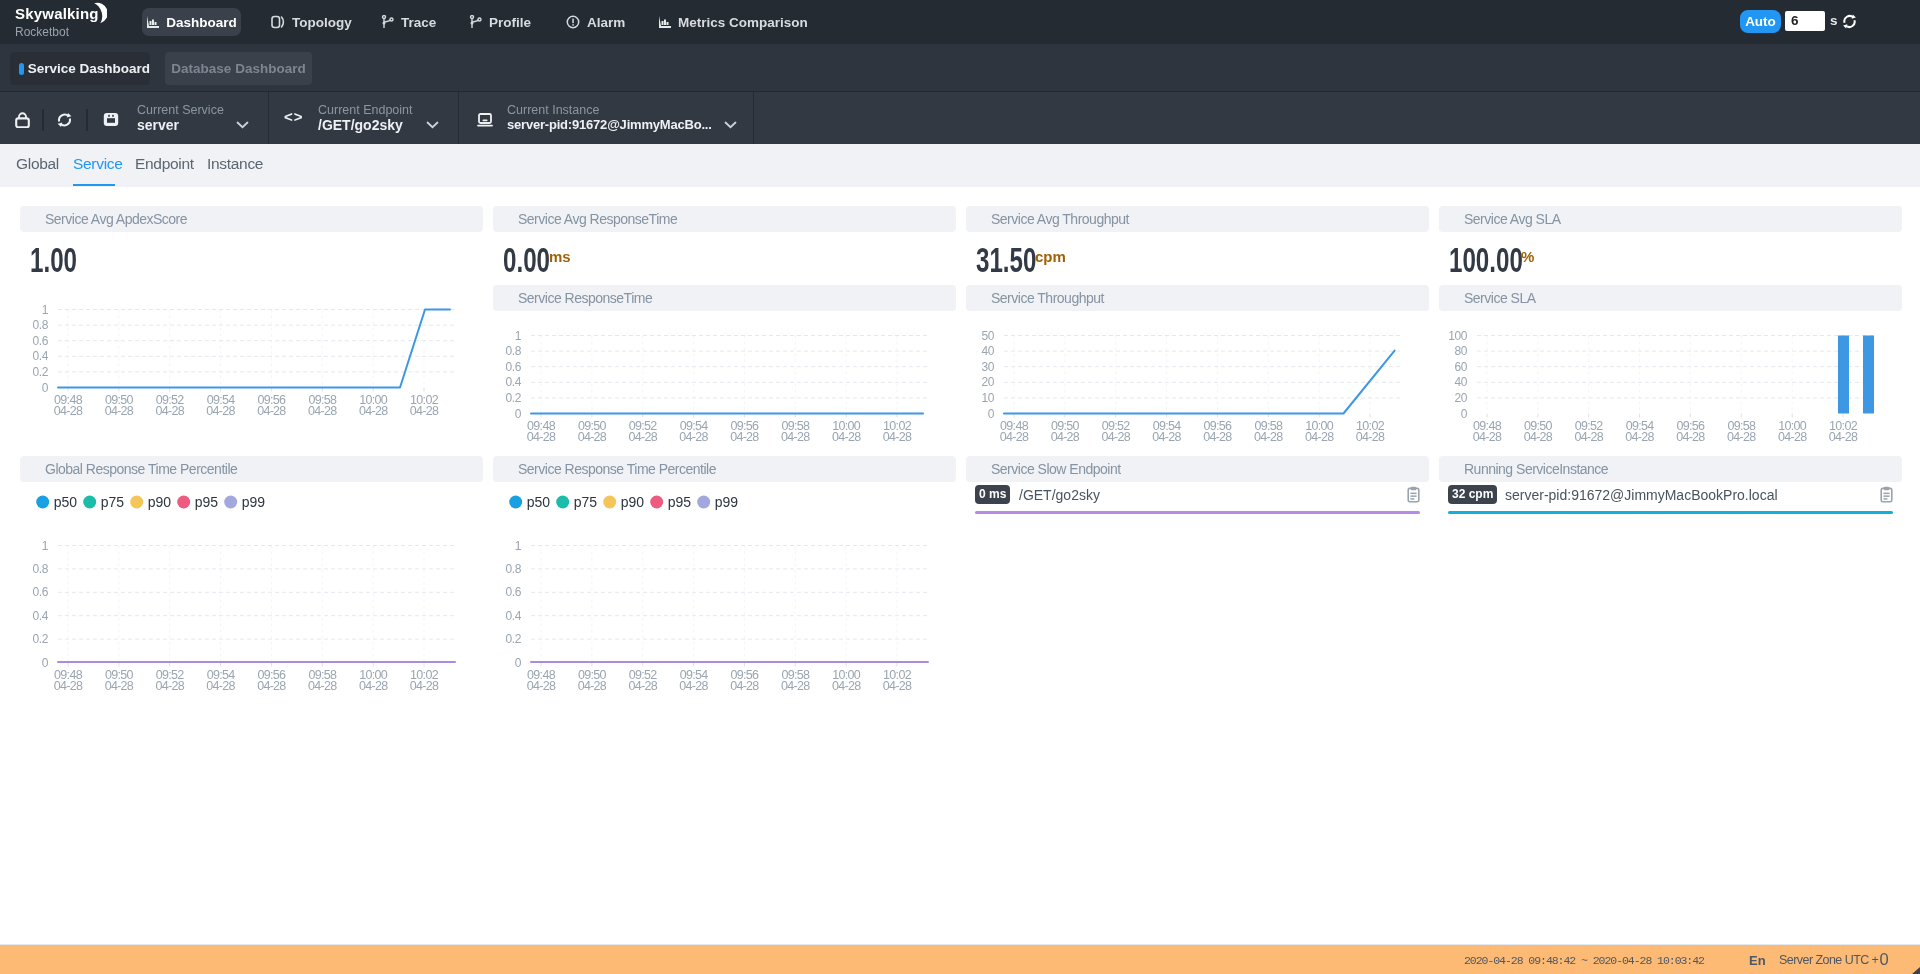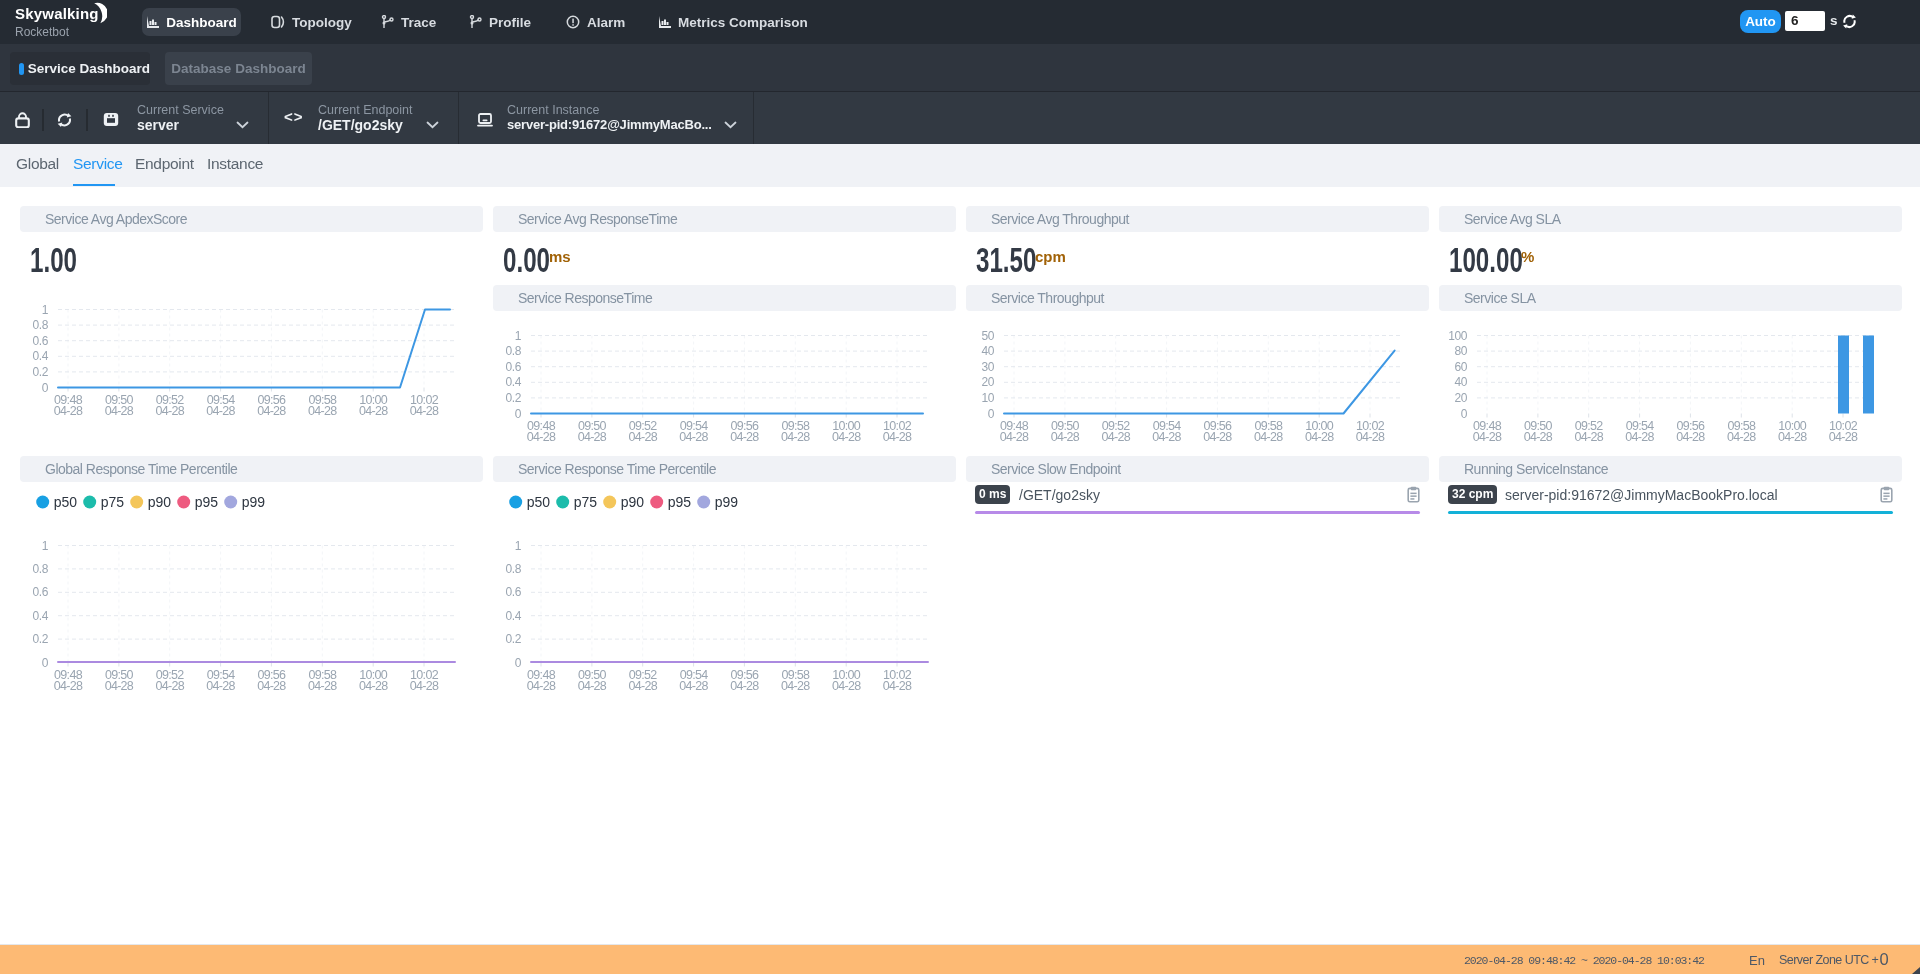--- a/index.html
+++ b/index.html
@@ -61,21 +61,21 @@
   border-radius:4px; font-size:12px; font-weight:700; padding:0 4px; line-height:19px; }
 .slowtxt { position:absolute; top:1.5px; font-size:14px; color:#49545f; }
 .clip { position:absolute; right:9px; top:1px; }
 .slowline { margin:6px 9px 0 9px; height:3px; border-radius:2px; }
 
 
 .footer { position:absolute; left:0; right:0; bottom:0; height:30px; background:#fdba74;
   border-top:1px solid #e4e7eb;padding-left:20px; }
 .ftime { position:absolute; left:1464px; top:8.5px; font-family:"Liberation Mono", monospace;
   font-size:11.5px; letter-spacing:-1.05px; color:#4d5866; }
-.fen { position:absolute; left:1749px; top:8px; font-size:13px; color:#4d5866; }
+.fen { position:absolute; left:1749px; top:8px; font-size:13px; color:#4d5866;font-weight:bold; }
 .fzone { position:absolute; left:1779px; top:8px; font-size:12.5px; letter-spacing:-0.55px; color:#4d5866; }
 .fzero { position:absolute; left:1879.5px; top:5px; font-size:16.5px; color:#4d5866; }
 .grip { position:absolute; right:0; bottom:0; width:0; height:0;
   border-left:8px solid transparent; border-bottom:7px solid #3d444e; }
 </style></head>
 <body>
 <div class="nav">
   <div class="logo"><b>Skywalking</b><span class="moon"><svg width="16" height="22" viewBox="0 0 16 22" xmlns="http://www.w3.org/2000/svg">
           <path d="M3.2 1.2 A 10.3 10.3 0 0 1 9.4 21.2 A 14.5 14.5 0 0 0 3.2 1.2 Z" fill="#fff"></path>
         </svg></span><div class="sub">Rocketbot</div></div>

